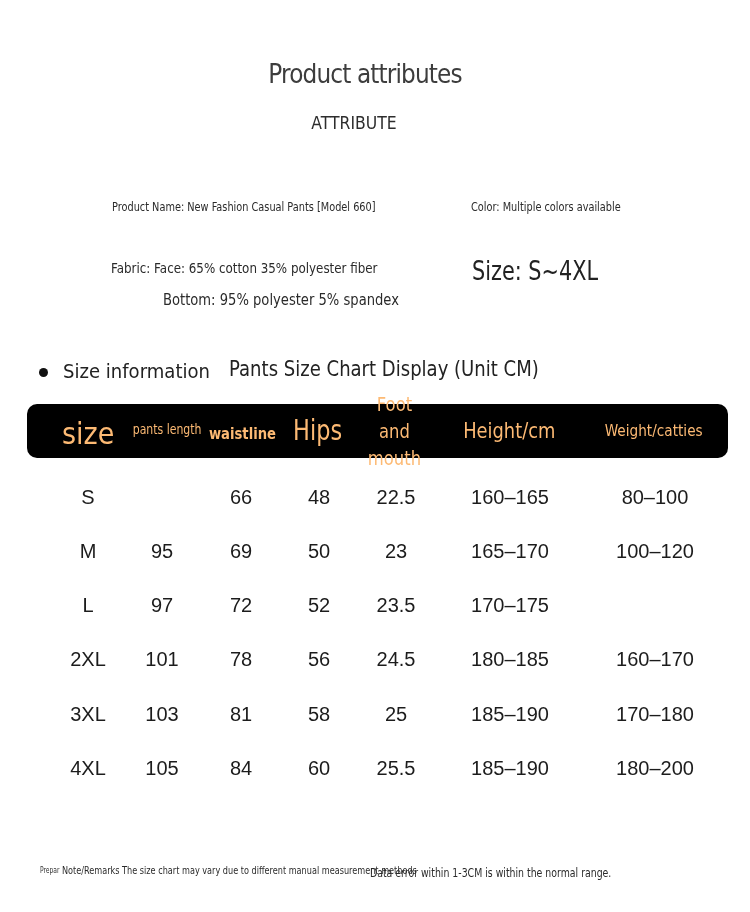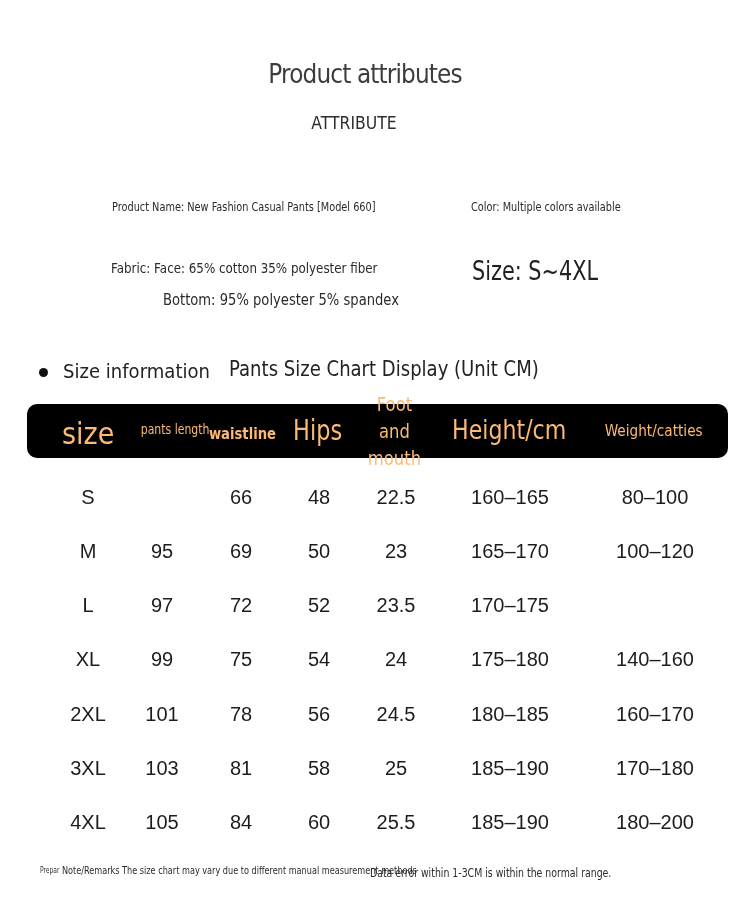--- a/index.html
+++ b/index.html
@@ -46,29 +46,29 @@
       background: #000; border-radius: 10px;
     }
     .th {
       position: absolute; top: 0; height: 54px; display: flex; align-items: center; justify-content: center;
       color: #fdba74; font-family: "DejaVu Sans", sans-serif; text-align: center; line-height: 1.35;
       white-space: nowrap;
     }
     .th span { display: inline-block; transform-origin: center; }
     .th-size    { left: 31px;  width: 60px; font-size: 30px; }
     .th-size span { transform: scaleX(0.9); margin-top: 6px; }
-    .th-length  { left: 112px; width: 72px; font-size: 14px; }
+    .th-length  { left: 104px; width: 72px; font-size: 14px; }
     .th-length span { transform: scaleX(0.78); margin-top: -4px; }
     .th-waist   { left: 183px; width: 64px; font-size: 15.5px; font-weight: bold; }
     .th-waist span { transform: scaleX(0.85); margin-top: 6px; }
     .th-hips    { left: 260px; width: 62px; font-size: 28px; }
     .th-hips span { transform: scaleX(0.8); }
     .th-foot    { left: 336px; width: 62px; font-size: 20px; white-space: normal; }
     .th-foot span { transform: scaleX(0.82); }
-    .th-height  { left: 420px; width: 124px; font-size: 26px; }
+    .th-height  { left: 420px; width: 124px; font-size: 21px; }
     .th-height span { transform: scaleX(0.85); }
     .th-weight  { left: 568px; width: 118px; font-size: 15.5px; align-items: center; }
     .th-weight span { transform: scaleX(0.88); }
 
     .rows { position: absolute; left: 0; top: 470px; width: 750px; }
     .row { position: relative; height: 54.3px; }
     .td {
       position: absolute; top: 0; height: 54px; display: flex; align-items: center; justify-content: center;
       font-family: "Liberation Sans", sans-serif; font-size: 20px; color: #1c1c1c;
     }
@@ -153,29 +153,20 @@
   </div>
   <div class="row">
     <div class="td c0">L</div>
     <div class="td c1">97</div>
     <div class="td c2">72</div>
     <div class="td c3">52</div>
     <div class="td c4">23.5</div>
     <div class="td c5">170–175</div>
   </div>
   <div class="row">
-    <div class="td c0">XL</div>
-    <div class="td c1">99</div>
-    <div class="td c2">75</div>
-    <div class="td c3">54</div>
-    <div class="td c4">24</div>
-    <div class="td c5">175–180</div>
-    <div class="td c6">140–160</div>
-  </div>
-  <div class="row">
     <div class="td c0">2XL</div>
     <div class="td c1">101</div>
     <div class="td c2">78</div>
     <div class="td c3">56</div>
     <div class="td c4">24.5</div>
     <div class="td c5">180–185</div>
     <div class="td c6">160–170</div>
   </div>
   <div class="row">
     <div class="td c0">3XL</div>

